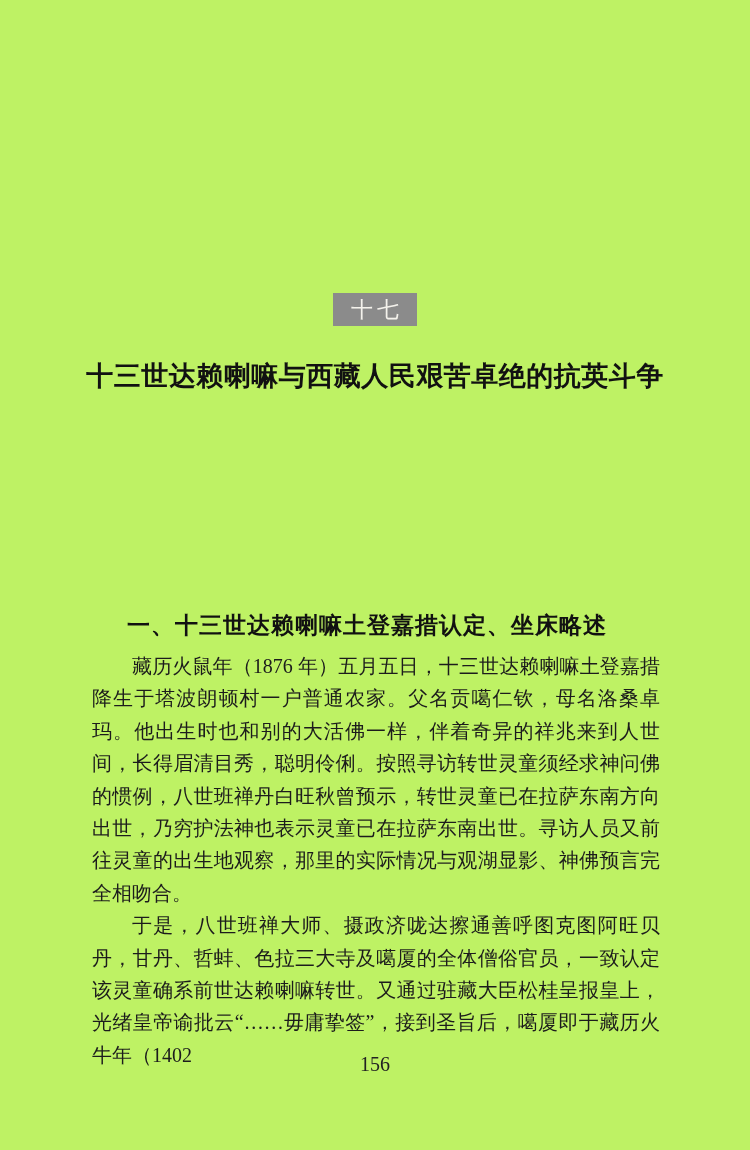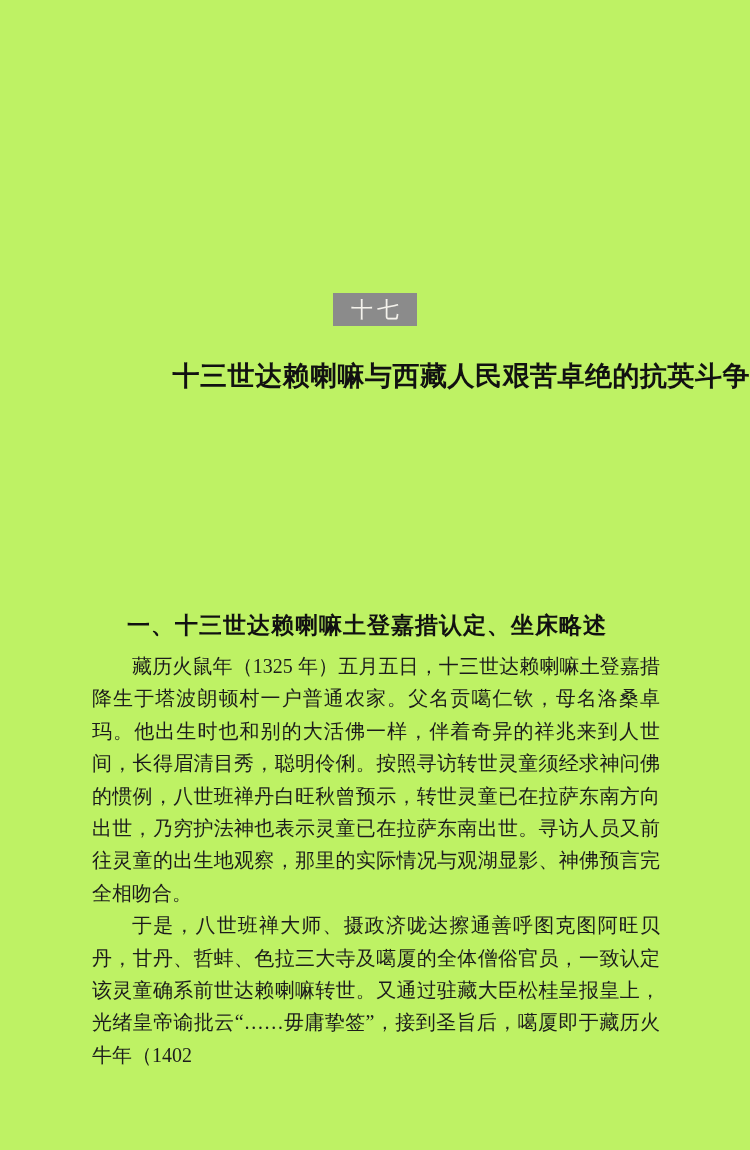--- a/index.html
+++ b/index.html
@@ -31,21 +31,21 @@
     font-size: 22px;
     letter-spacing: 4px;
     text-indent: 4px; 
     font-family: "Liberation Serif", "DejaVu Serif", serif;
   }
   .chapter-title {
     position: absolute;
     top: 338px;
     left: 0;
     width: 750px;
-    text-align: right;
+    text-align: center;
     font-size: 27px;
     font-weight: bold;
     line-height: 40px;
     font-family: "Liberation Serif", "DejaVu Serif", serif;
     color: #111111;
     letter-spacing: 0.5px;
   }
   .section-heading {
     position: absolute;
     top: 591px;
@@ -90,18 +90,19 @@
 
 <div class="page" style="background: #bef264;">
 
   <div class="chapter-badge" style="background: rgb(139, 139, 139); color: rgb(244, 242, 236);">十七</div>
 
   <h1 class="chapter-title">十三世达赖喇嘛与西藏人民艰苦卓绝的抗英斗争</h1>
 
   <h2 class="section-heading">一、十三世达赖喇嘛土登嘉措认定、坐床略述</h2>
 
   <div class="body-text">
-    <p>藏历火鼠年（1325 年）五月五日，十三世达赖喇嘛土登嘉措降生于塔波朗顿村一户普通农家。父名贡噶仁钦，母名洛桑卓玛。他出生时也和别的大活佛一样，伴着奇异的祥兆来到人世间，长得眉清目秀，聪明伶俐。按照寻访转世灵童须经求神问佛的惯例，八世班禅丹白旺秋曾预示，转世灵童已在拉萨东南方向出世，乃穷护法神也表示灵童已在拉萨东南出世。寻访人员又前往灵童的出生地观察，那里的实际情况与观湖显影、神佛预言完全相吻合。</p>
+    <p>藏历火鼠年（1876 年）五月五日，十三世达赖喇嘛土登嘉措降生于塔波朗顿村一户普通农家。父名贡噶仁钦，母名洛桑卓玛。他出生时也和别的大活佛一样，伴着奇异的祥兆来到人世间，长得眉清目秀，聪明伶俐。按照寻访转世灵童须经求神问佛的惯例，八世班禅丹白旺秋曾预示，转世灵童已在拉萨东南方向出世，乃穷护法神也表示灵童已在拉萨东南出世。寻访人员又前往灵童的出生地观察，那里的实际情况与观湖显影、神佛预言完全相吻合。</p>
     <p>于是，八世班禅大师、摄政济咙达擦通善呼图克图阿旺贝丹，甘丹、哲蚌、色拉三大寺及噶厦的全体僧俗官员，一致认定该灵童确系前世达赖喇嘛转世。又通过驻藏大臣松桂呈报皇上，光绪皇帝谕批云“……毋庸挚签”，接到圣旨后，噶厦即于藏历火牛年（1402</p>
   </div>
 
+  <div class="page-number">156</div>
 
 </div>
 
 </body></html>

